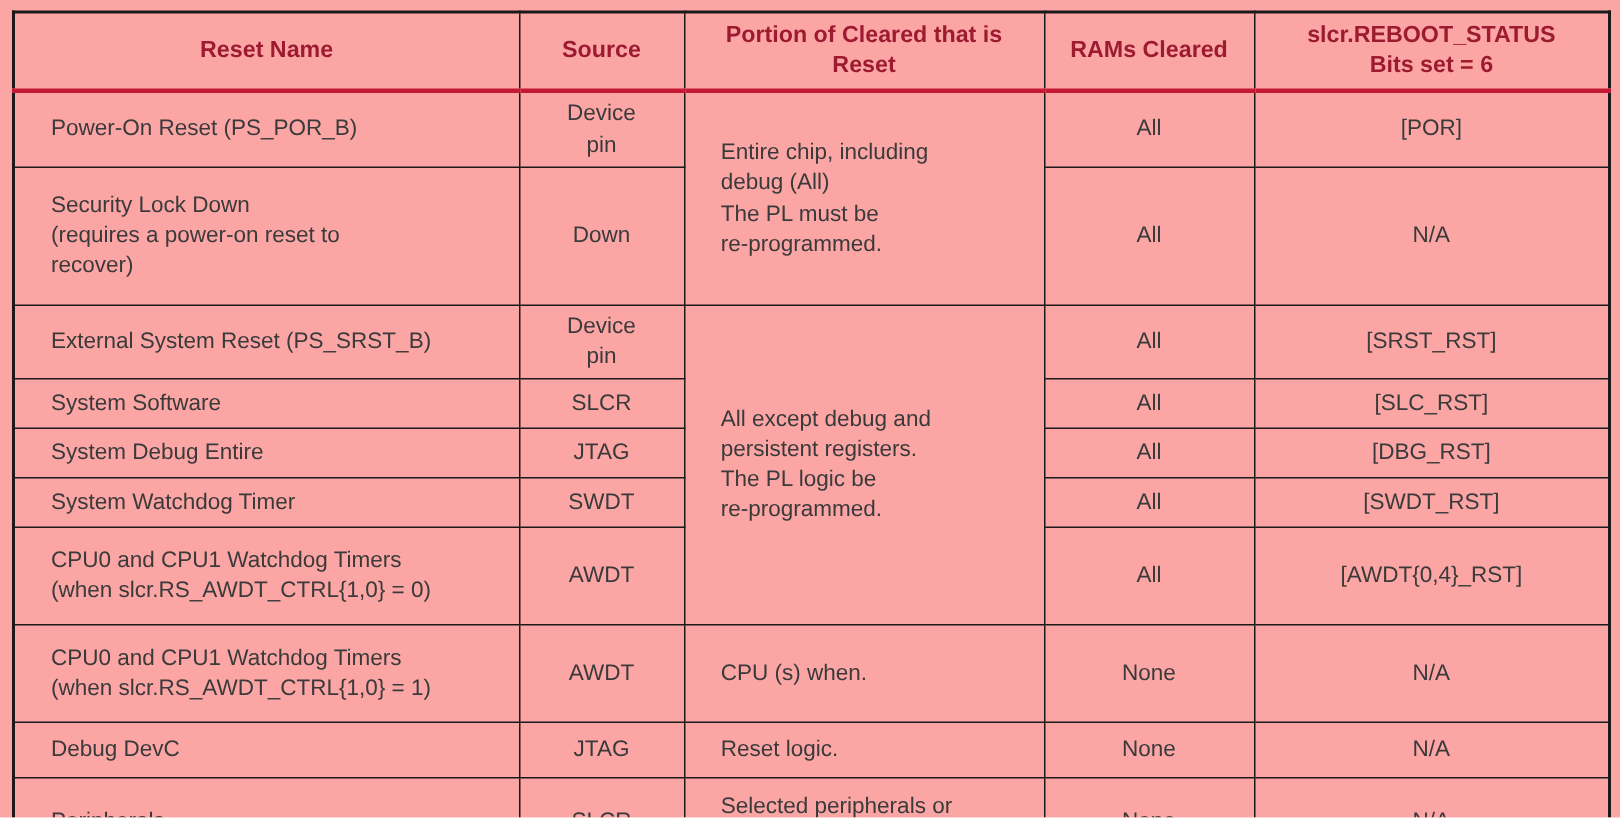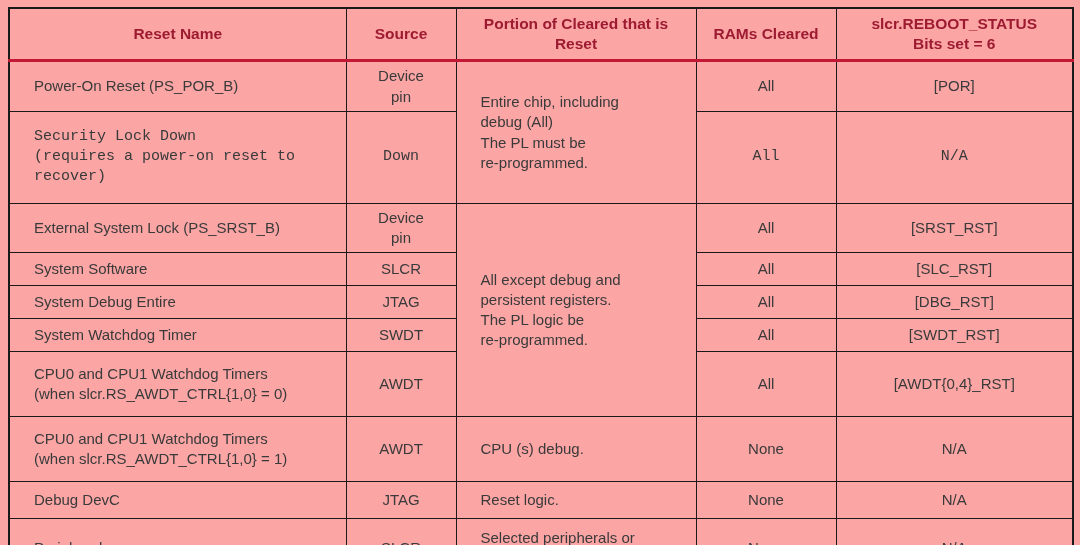--- a/index.html
+++ b/index.html
@@ -35,21 +35,21 @@
   .reset-table td{
     font-size:15px;
     color:var(--body-text);
     line-height:1.35;
     padding:4px 24px;
   }
   .left{text-align:left;}
   .center{text-align:center;}
   thead tr{height:47px;}
   .rh33{height:33px;}
-  .rh92{height:92px;font-family:Liberation Mono, monospace;}
+  .rh92{height:92px;}
   .rh65{height:65px;}
   .rh37{height:37px;}
   .rh60{height:60px;}
 </style>
 </head>
 <body>
 
 <div class="page">
   <table class="reset-table">
     <colgroup>
@@ -83,21 +83,21 @@
       </tr>
       <tr class="rh92">
         <td class="left">Security Lock Down
 (requires a power-on reset to
 recover)</td>
         <td class="center">Down</td>
         <td class="center">All</td>
         <td class="center">N/A</td>
       </tr>
       <tr class="rh33">
-        <td class="left">External System Lock (PS_SRST_B)</td>
+        <td class="left">External System Reset (PS_SRST_B)</td>
         <td class="center">Device pin</td>
         <td class="left" rowspan="5">All except debug and
 persistent registers.
 The PL logic be
 re-programmed.</td>
         <td class="center">All</td>
         <td class="center">[SRST_RST]</td>
       </tr>
       <tr class="rh33">
         <td class="left">System Software</td>
@@ -121,21 +121,21 @@
         <td class="left">CPU0 and CPU1 Watchdog Timers
 (when slcr.RS_AWDT_CTRL{1,0} = 0)</td>
         <td class="center">AWDT</td>
         <td class="center">All</td>
         <td class="center">[AWDT{0,4}_RST]</td>
       </tr>
       <tr class="rh65">
         <td class="left">CPU0 and CPU1 Watchdog Timers
 (when slcr.RS_AWDT_CTRL{1,0} = 1)</td>
         <td class="center">AWDT</td>
-        <td class="left">CPU (s) debug.</td>
+        <td class="left">CPU (s) when.</td>
         <td class="center">None</td>
         <td class="center">N/A</td>
       </tr>
       <tr class="rh37">
         <td class="left">Debug DevC</td>
         <td class="center">JTAG</td>
         <td class="left">Reset logic.</td>
         <td class="center">None</td>
         <td class="center">N/A</td>
       </tr>

